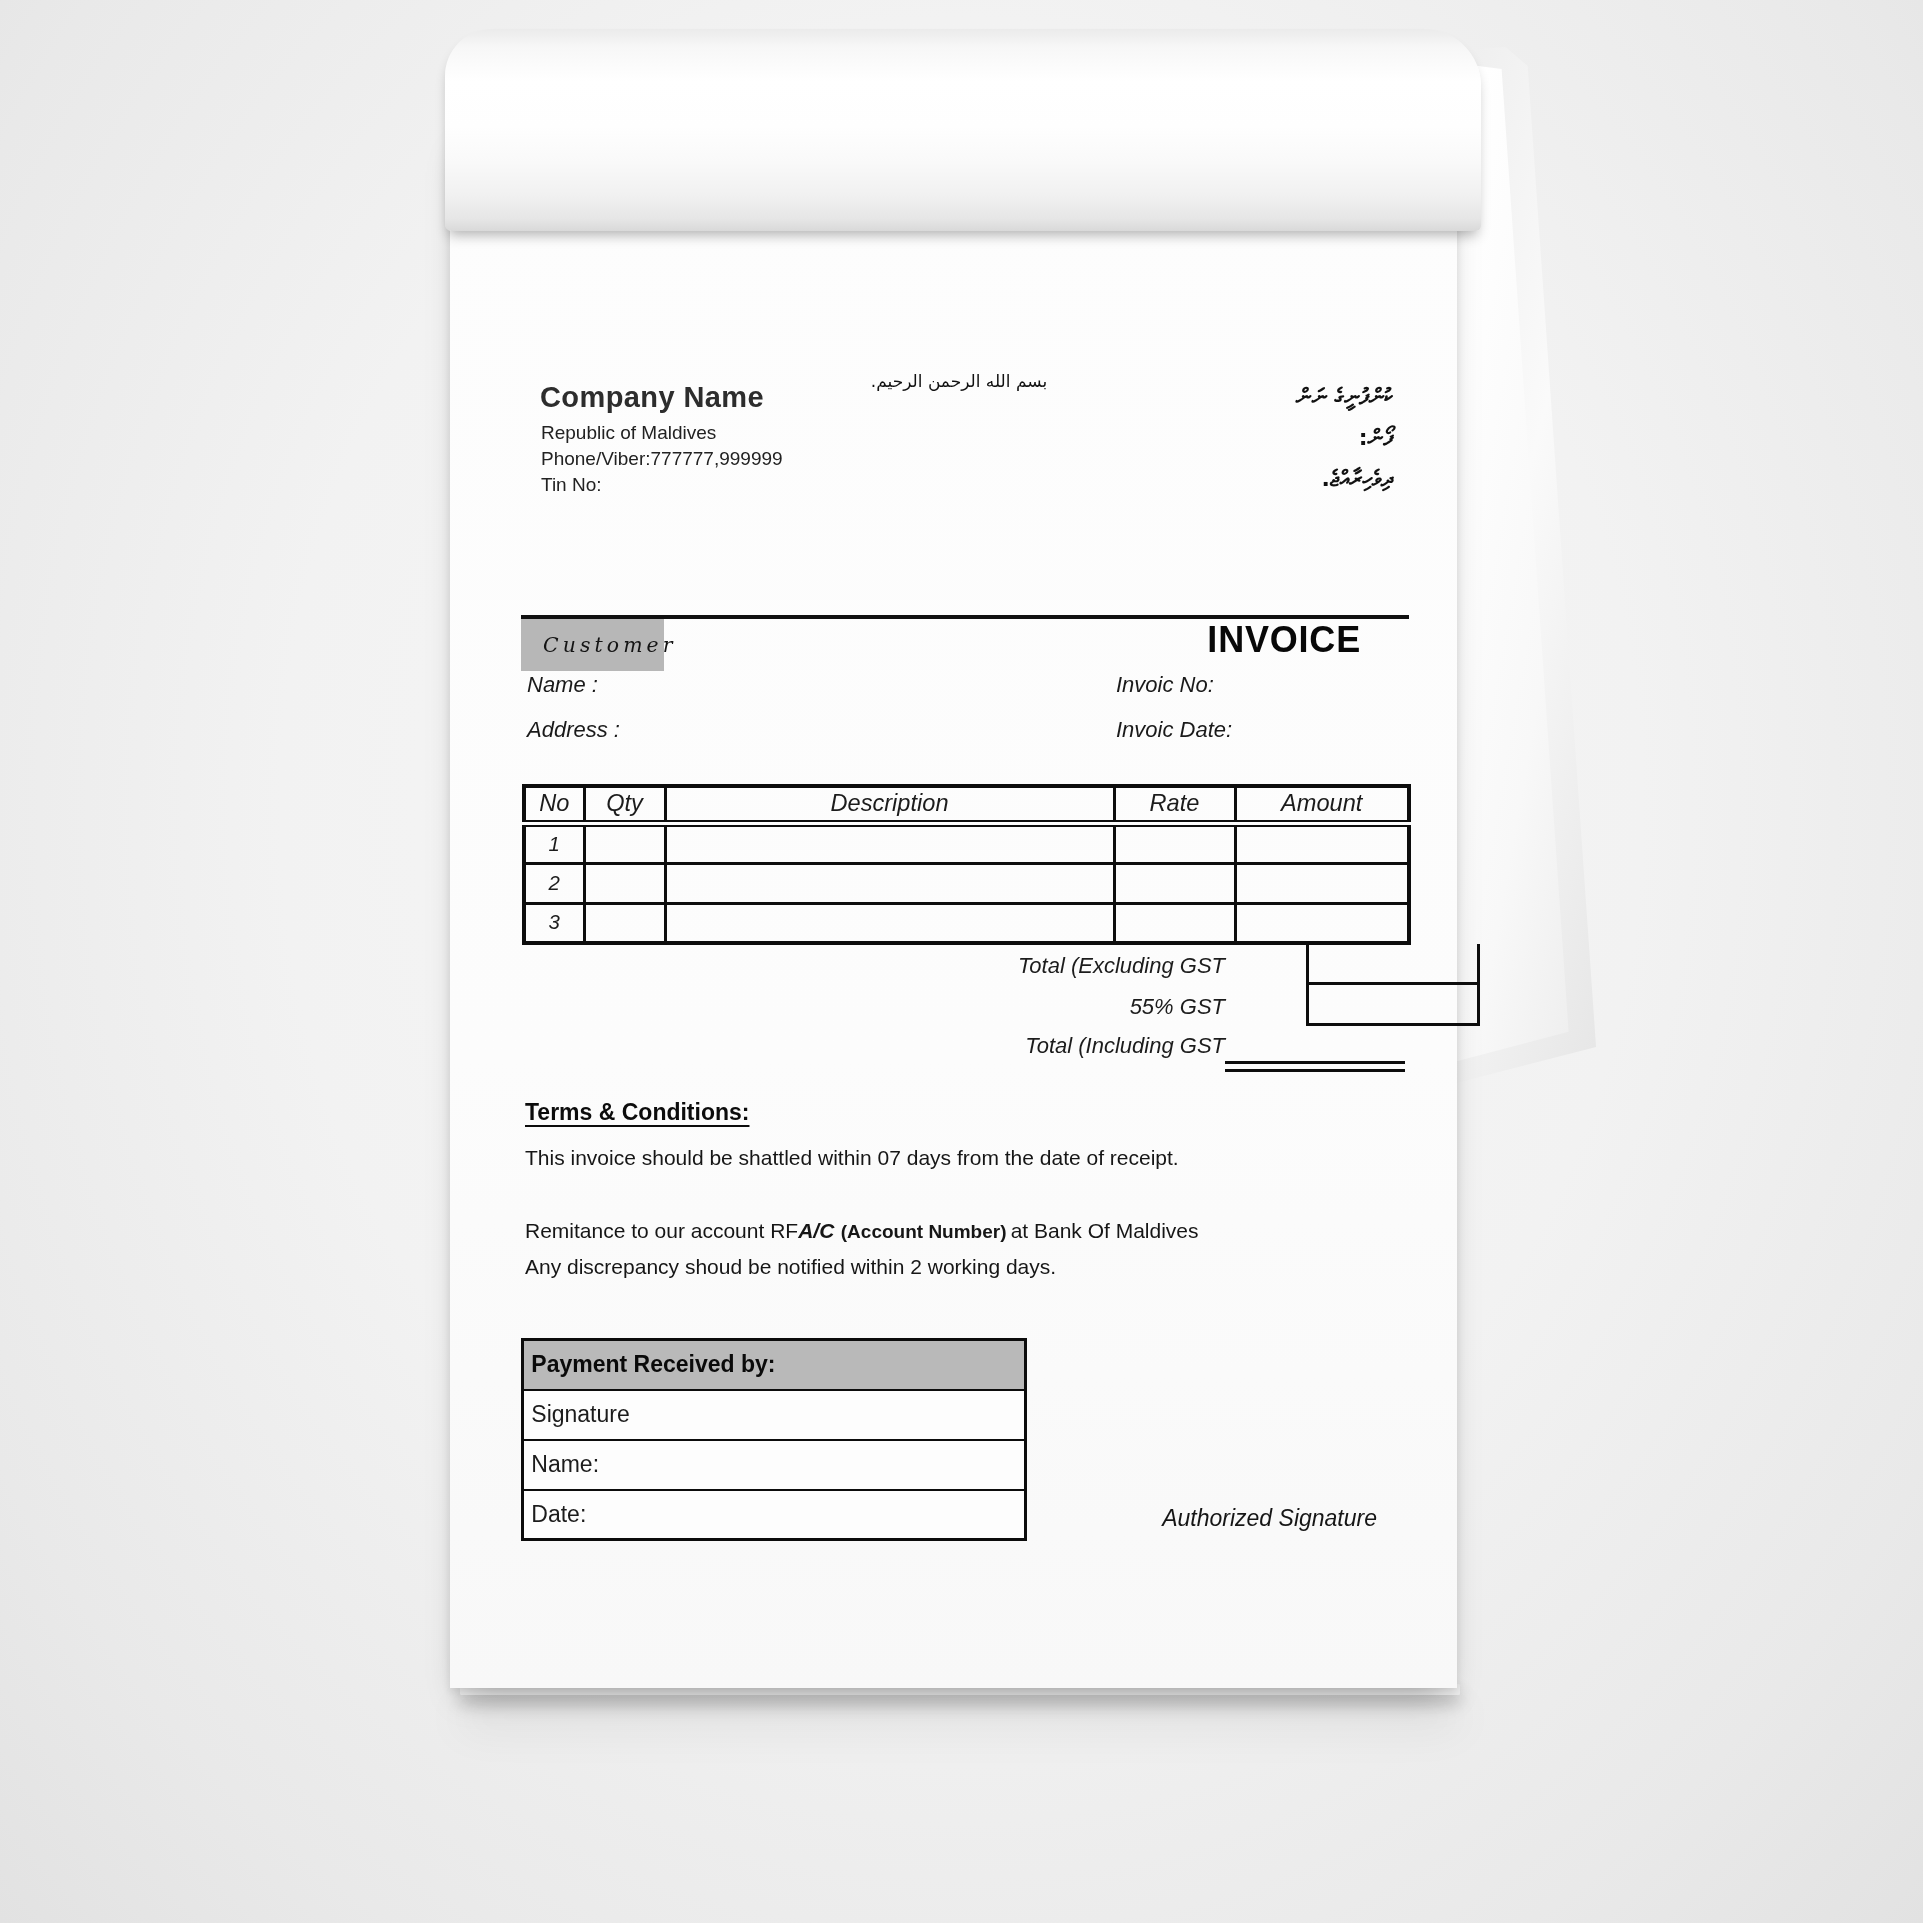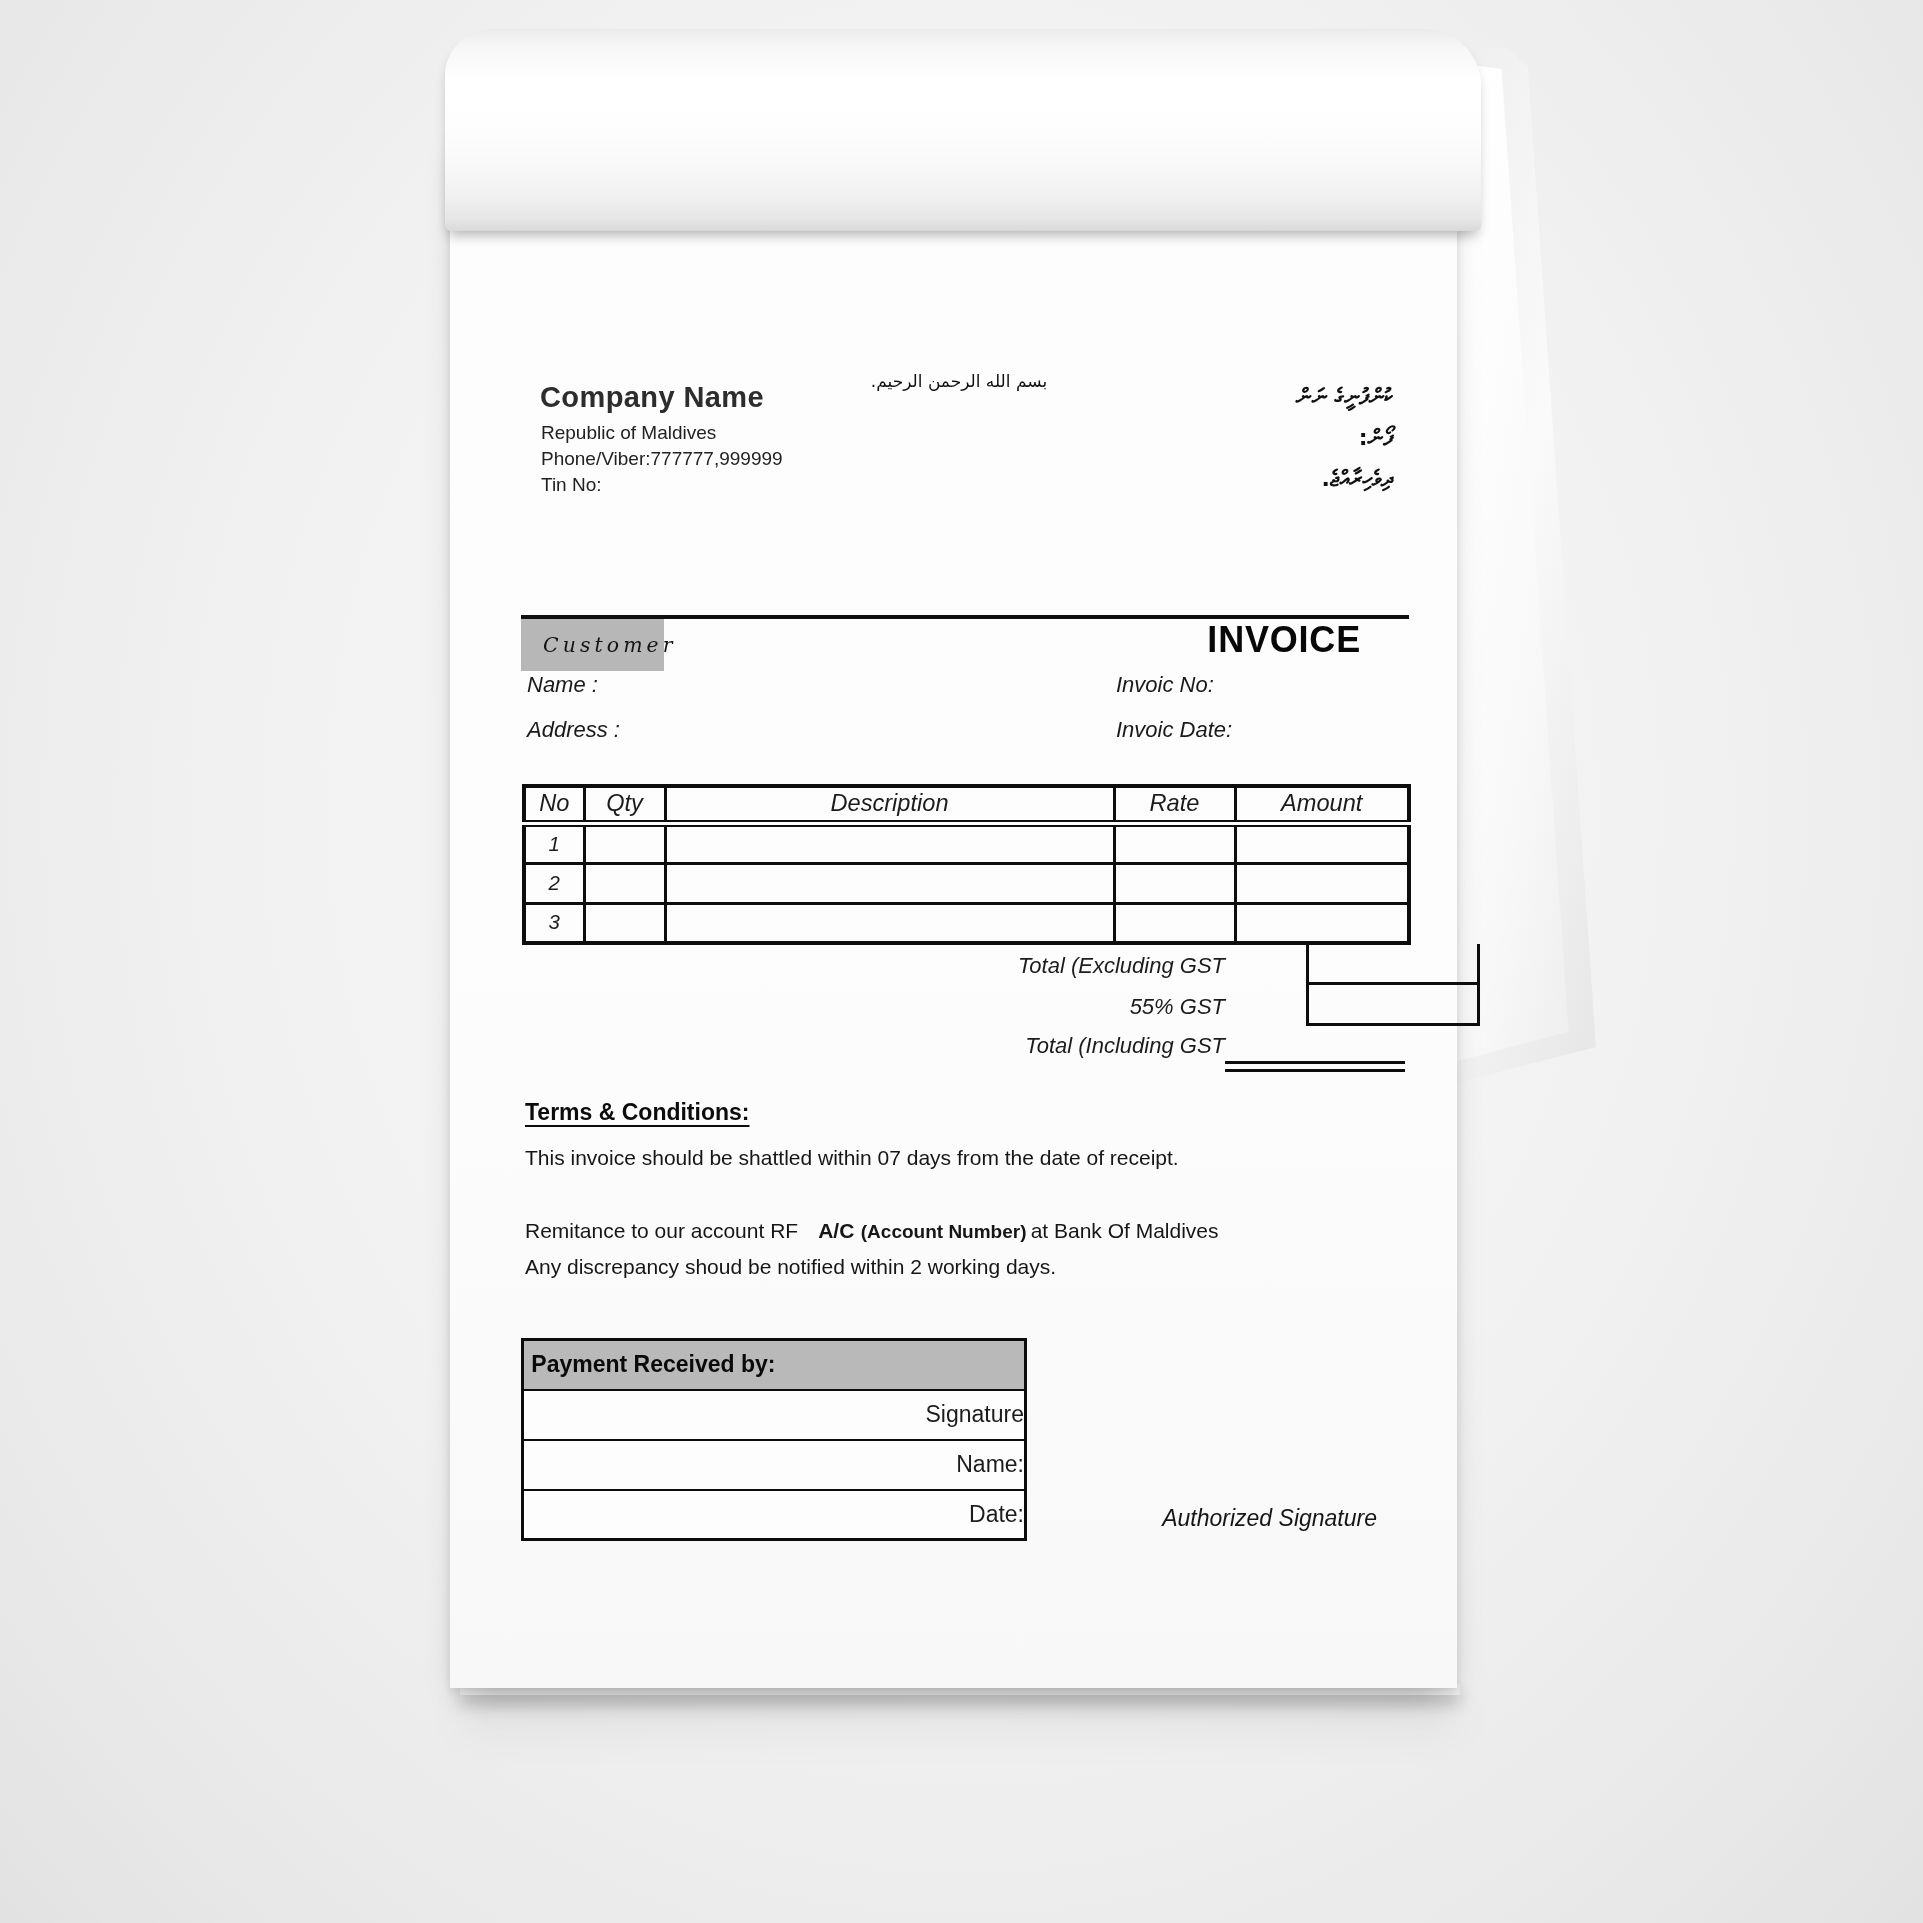--- a/index.html
+++ b/index.html
@@ -100,33 +100,33 @@
   .terms-title {
     left:75px; top:977px; font-size:23px; font-weight:bold; color:#0c0c0c;
     text-decoration:underline; text-decoration-thickness:2.4px; text-underline-offset:4.9px;
   }
   .terms-line { left:75px; font-size:21px; color:#161616; white-space:nowrap;text-align:right; }
   .tl1 { top:1024px; }
   .tl2 { top:1054px; }
   .tl3 { top:1097px; }
   .tl4 { top:1133px; }
   .terms-company { font-size:28px; font-weight:bold; margin-left:11.4px; vertical-align:-2.4px; }
-  .terms-ac { font-weight:bold; margin-left:20px; }
+  .terms-ac { font-weight:bold; margin-left:0;font-style:italic; }
   .terms-account { font-weight:bold; font-size:19px; margin-left:6.5px; }
   .terms-bank { margin-left:4.1px; }
 
   table.payment {
     position:absolute; left:71px; top:1216px; width:506px;
     border-collapse:collapse; table-layout:fixed; border:3.3px solid #0c0c0c;
   }
   table.payment td {
     border:2.4px solid #0c0c0c; font-size:23px; padding-left:7.3px; text-align:left;
   }
   table.payment tr.hdr td { height:50px; font-weight:bold; background:#b9b9b9; color:#0a0a0a; }
-  table.payment tr.row td { height:50px; background:#fdfdfd;text-align:right; }
+  table.payment tr.row td { height:50px; background:#fdfdfd; }
 
   .auth-sig { right:80px; top:1383px; font-size:23px; font-style:italic; color:#161616; }
 </style>
 </head>
 <body>
 
 <div class="back-sheet"></div>
 <div class="back-sheet-inner"></div>
 <div class="bottom-sheet"></div>
 

